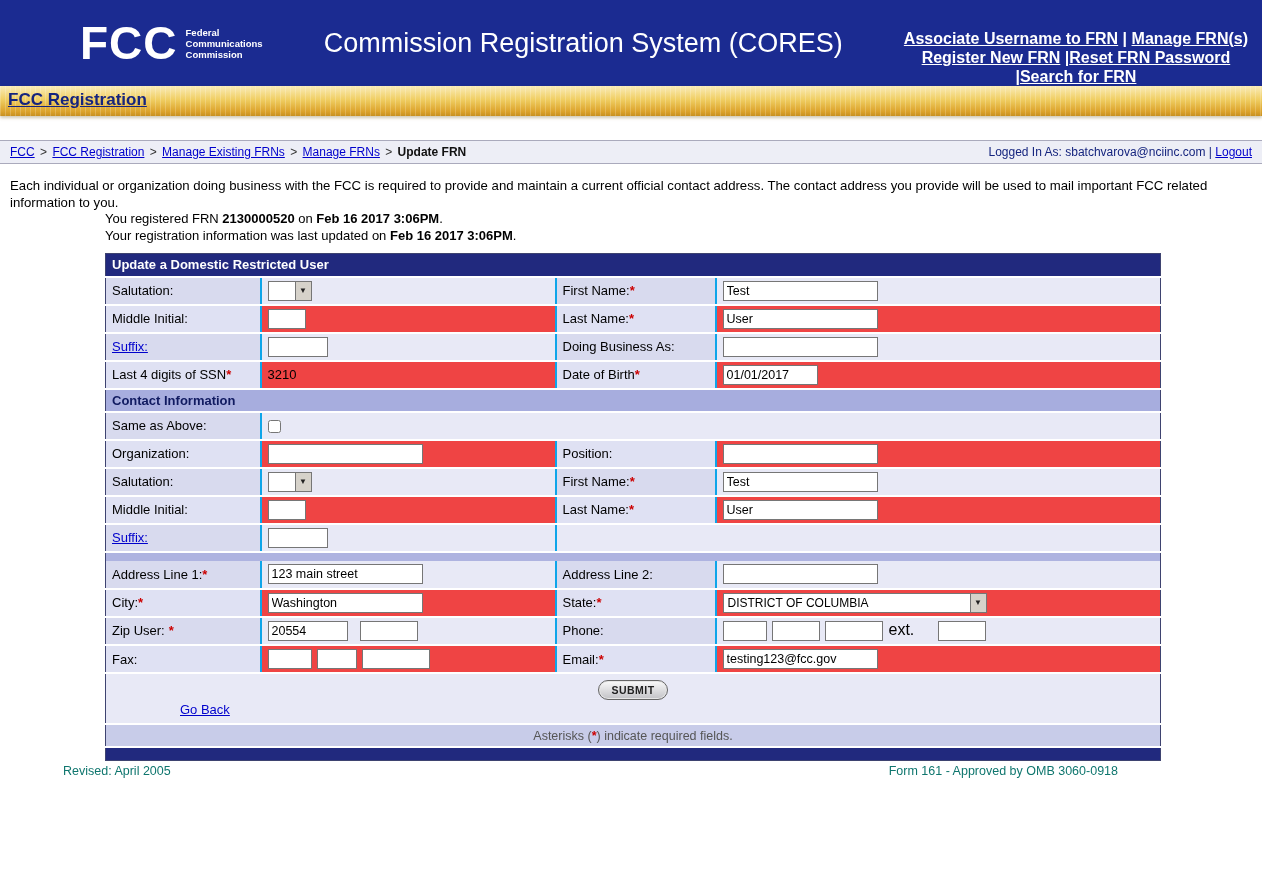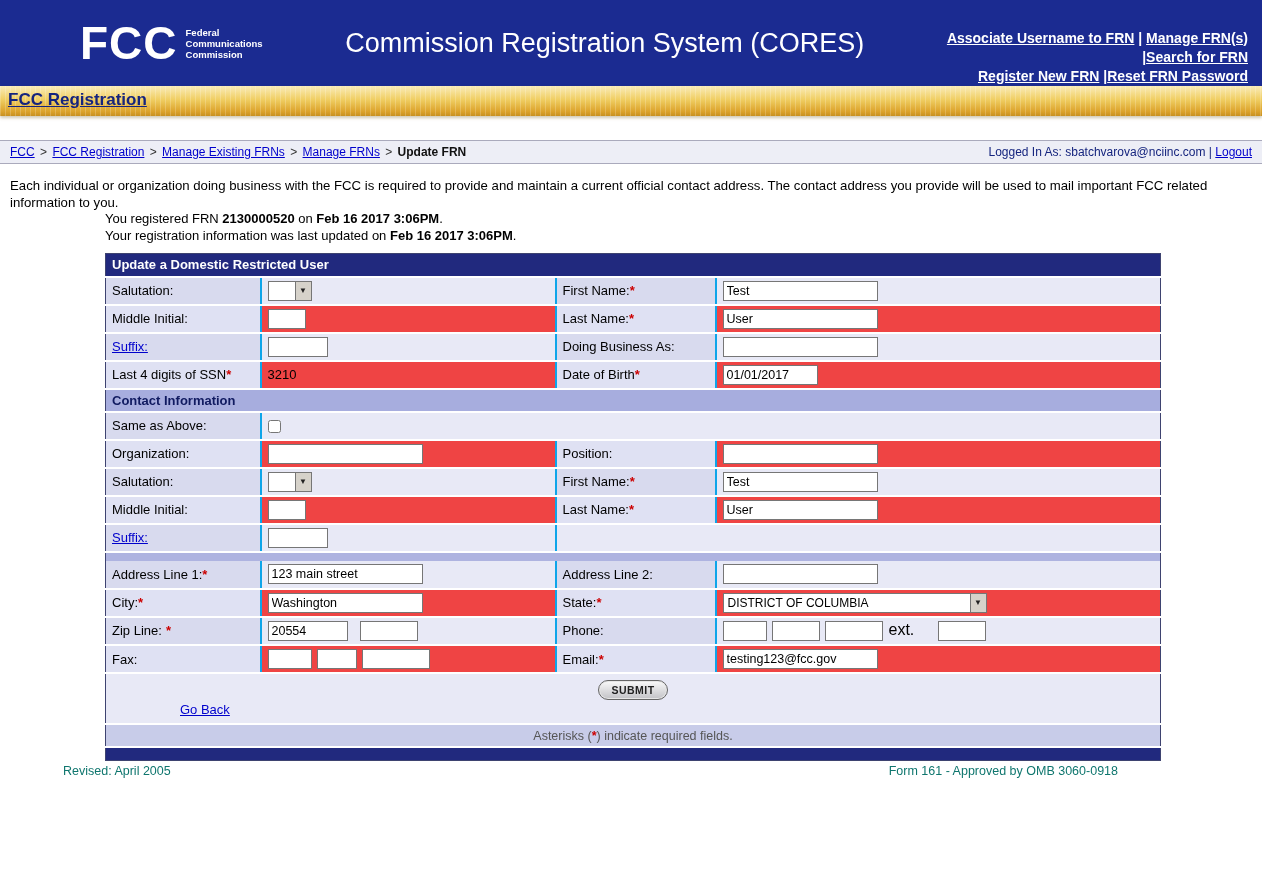--- a/index.html
+++ b/index.html
@@ -6,21 +6,21 @@
   html,body { background:#fff; }
   body { font-family:"Liberation Sans","DejaVu Sans",sans-serif; color:#000; }
   .page { width:1262px; min-height:889px; background:#fff; overflow:hidden; }
 
   
   .topbar { height:86px; background:#1B2B91; display:flex; align-items:center; padding:0 10px 0 0; }
   .logo { display:flex; align-items:center; gap:8px; margin-left:80px; color:#fff; flex:0 0 auto; }
   .logo-fcc { font-size:46px; font-weight:bold; line-height:1; letter-spacing:1px; }
   .logo-cap { display:flex; flex-direction:column; font-size:9.5px; font-weight:bold; line-height:11px; }
   .hdr-title { flex:1 1 auto; text-align:center; color:#fff; font-size:27px; }
-  .hdr-nav { flex:0 0 auto; text-align:right; font-size:14px; line-height:19px; color:#fff; padding-right:4px; white-space:nowrap;margin-top:28px; }
+  .hdr-nav { flex:0 0 auto; text-align:center; font-size:16px; line-height:19px; color:#fff; padding-right:4px; white-space:nowrap;margin-top:28px; }
   .wlnk { color:#fff; text-decoration:underline; cursor:pointer; font-weight:bold; }
   .nav-sep { font-weight:bold; }
 
   
   .goldbar { position:relative; height:30px; background:linear-gradient(to bottom,#FAECB8 0%,#F0CE62 45%,#DCA32B 85%,#C89020 100%); box-shadow:0 2px 3px rgba(120,100,40,0.35); }
   .goldbar::before { content:""; position:absolute; inset:0; background:repeating-linear-gradient(90deg, rgba(255,255,255,0.20) 0 1px, transparent 1px 5px); }
   .banner-link { position:relative; display:inline-block; margin:4px 0 0 8px; color:#15247E; font-size:17px; font-weight:bold; text-decoration:underline; cursor:pointer; z-index:1; }
 
   
   .crumbbar { margin-top:24px; background:#EDEEF6; border-top:1px solid #AAAABC; border-bottom:1px solid #AAAABC; padding:4px 10px; display:flex; justify-content:space-between; align-items:center; font-size:12px; }
@@ -88,25 +88,25 @@
         <span>Commission</span>
       </span>
     </div>
     <div class="hdr-title">Commission Registration System (CORES)</div>
     <nav class="hdr-nav">
       <div class="nav-line">
         <a class="wlnk">Associate Username to FRN</a>
         <span class="nav-sep">|</span>
         <a class="wlnk">Manage FRN(s)</a>
       </div>
-      <div class="nav-line"><span class="nav-sep">|</span><a class="wlnk">Search for FRN</a></div>
       <div class="nav-line">
         <a class="wlnk">Register New FRN</a>
         <span class="nav-sep">|</span><a class="wlnk">Reset FRN Password</a>
       </div>
+      <div class="nav-line"><span class="nav-sep">|</span><a class="wlnk">Search for FRN</a></div>
     </nav>
   </header>
 
   <div class="goldbar">
     <a class="banner-link">FCC Registration</a>
   </div>
 
   <div class="crumbbar">
     <div class="crumbs">
       <a class="lnk">FCC</a>
@@ -244,21 +244,21 @@
         <td class="lbl"><span>State:</span><span class="req">*</span></td>
         <td class="fld">
           <span class="sel sel-state">
                 <span class="sel-txt">DISTRICT OF COLUMBIA</span>
                 <span class="sel-btn">▼</span>
               </span>
         </td>
       </tr>
 
       <tr class="ra">
-        <td class="lbl"><span>Zip Line:</span><span class="req req-gap">*</span></td>
+        <td class="lbl"><span>Zip User:</span><span class="req req-gap">*</span></td>
         <td class="fld"><input type="text" class="tin w64" value="20554" style=""><input type="text" class="tin w58 zipgap" style=""></td>
         <td class="lbl">Phone:</td>
         <td class="fld"><input type="text" class="tin w44 mr4" style=""><input type="text" class="tin w48 mr4" style=""><input type="text" class="tin w58" style=""><span class="extlbl">ext.</span><input type="text" class="tin w48" style=""></td>
       </tr>
 
       <tr class="rb">
         <td class="lbl">Fax:</td>
         <td class="fld"><input type="text" class="tin w44 mr4" style=""><input type="text" class="tin w40 mr4" style=""><input type="text" class="tin w68" style=""></td>
         <td class="lbl"><span>Email:</span><span class="req">*</span></td>
         <td class="fld"><input type="text" class="tin w155" value="testing123@fcc.gov" style=""></td>

